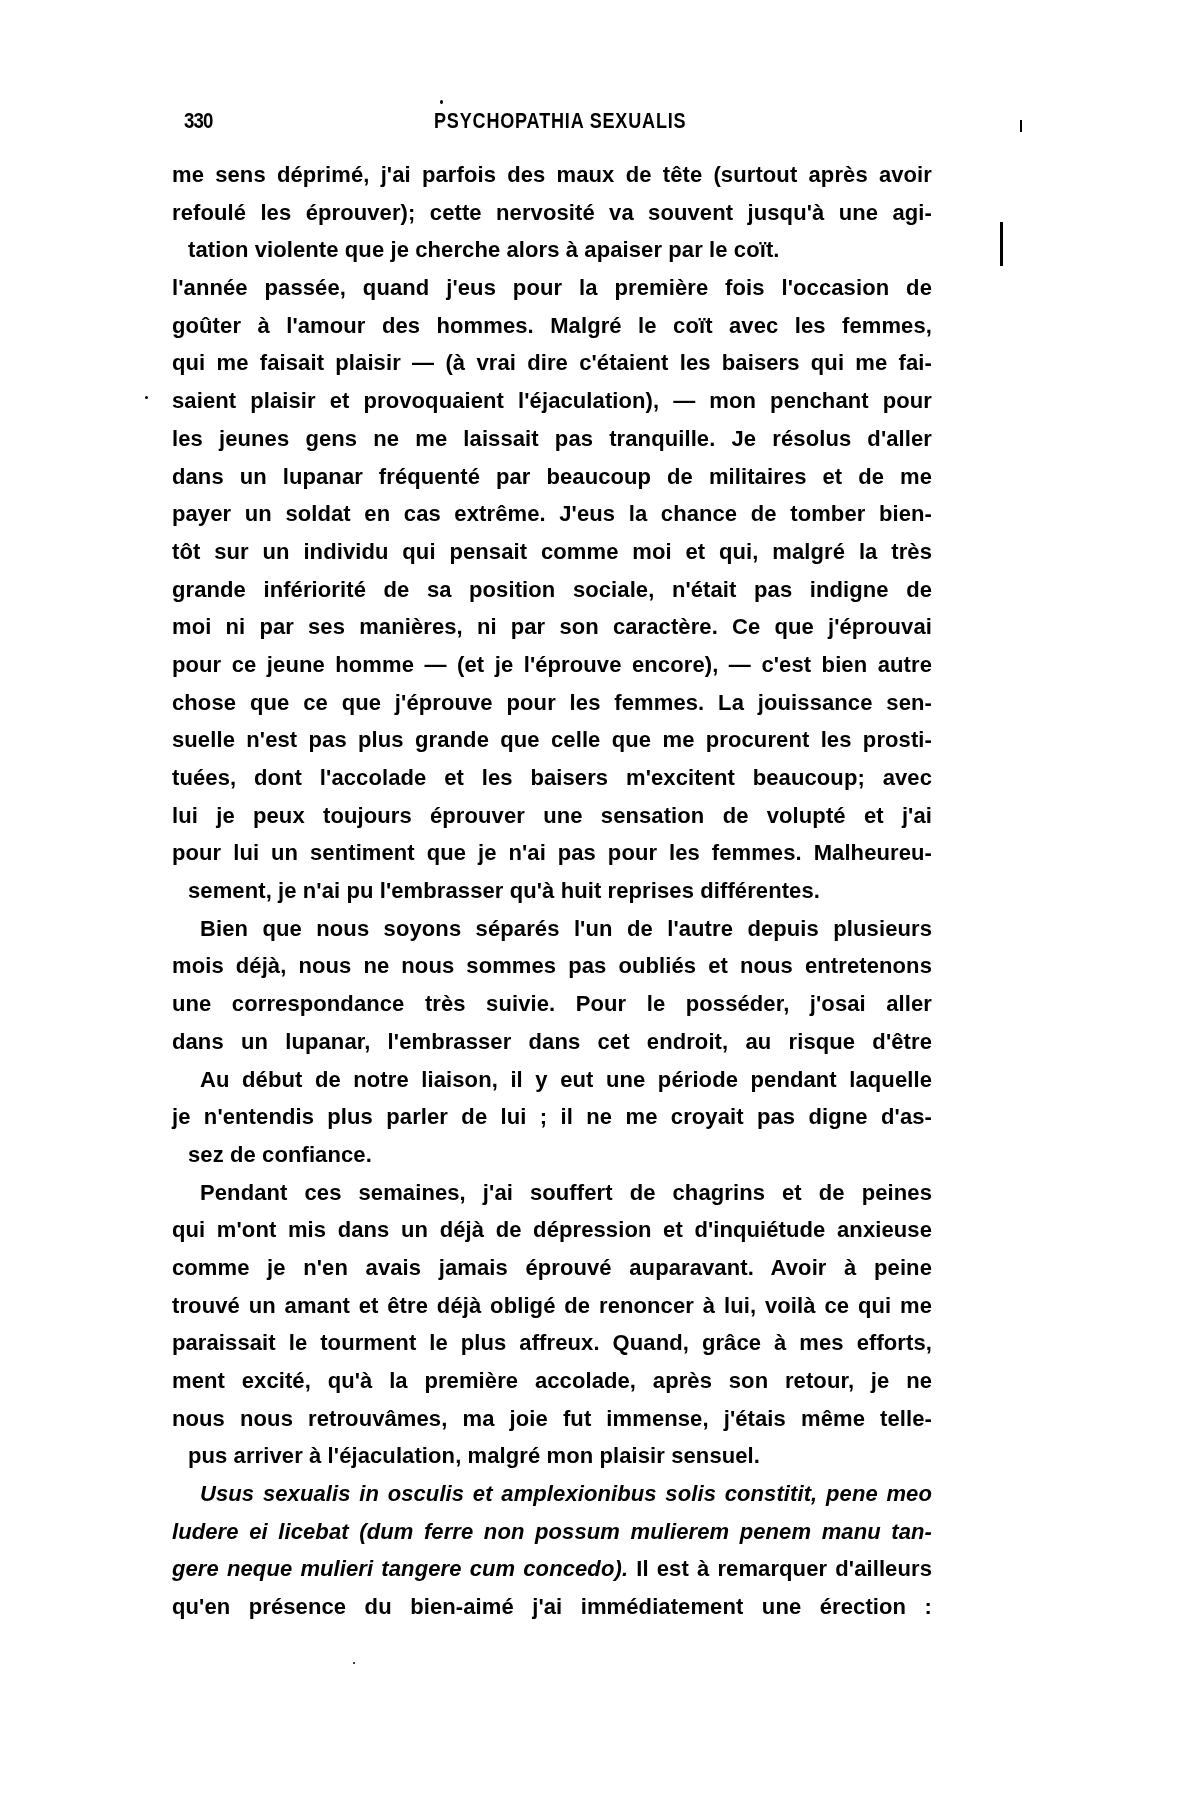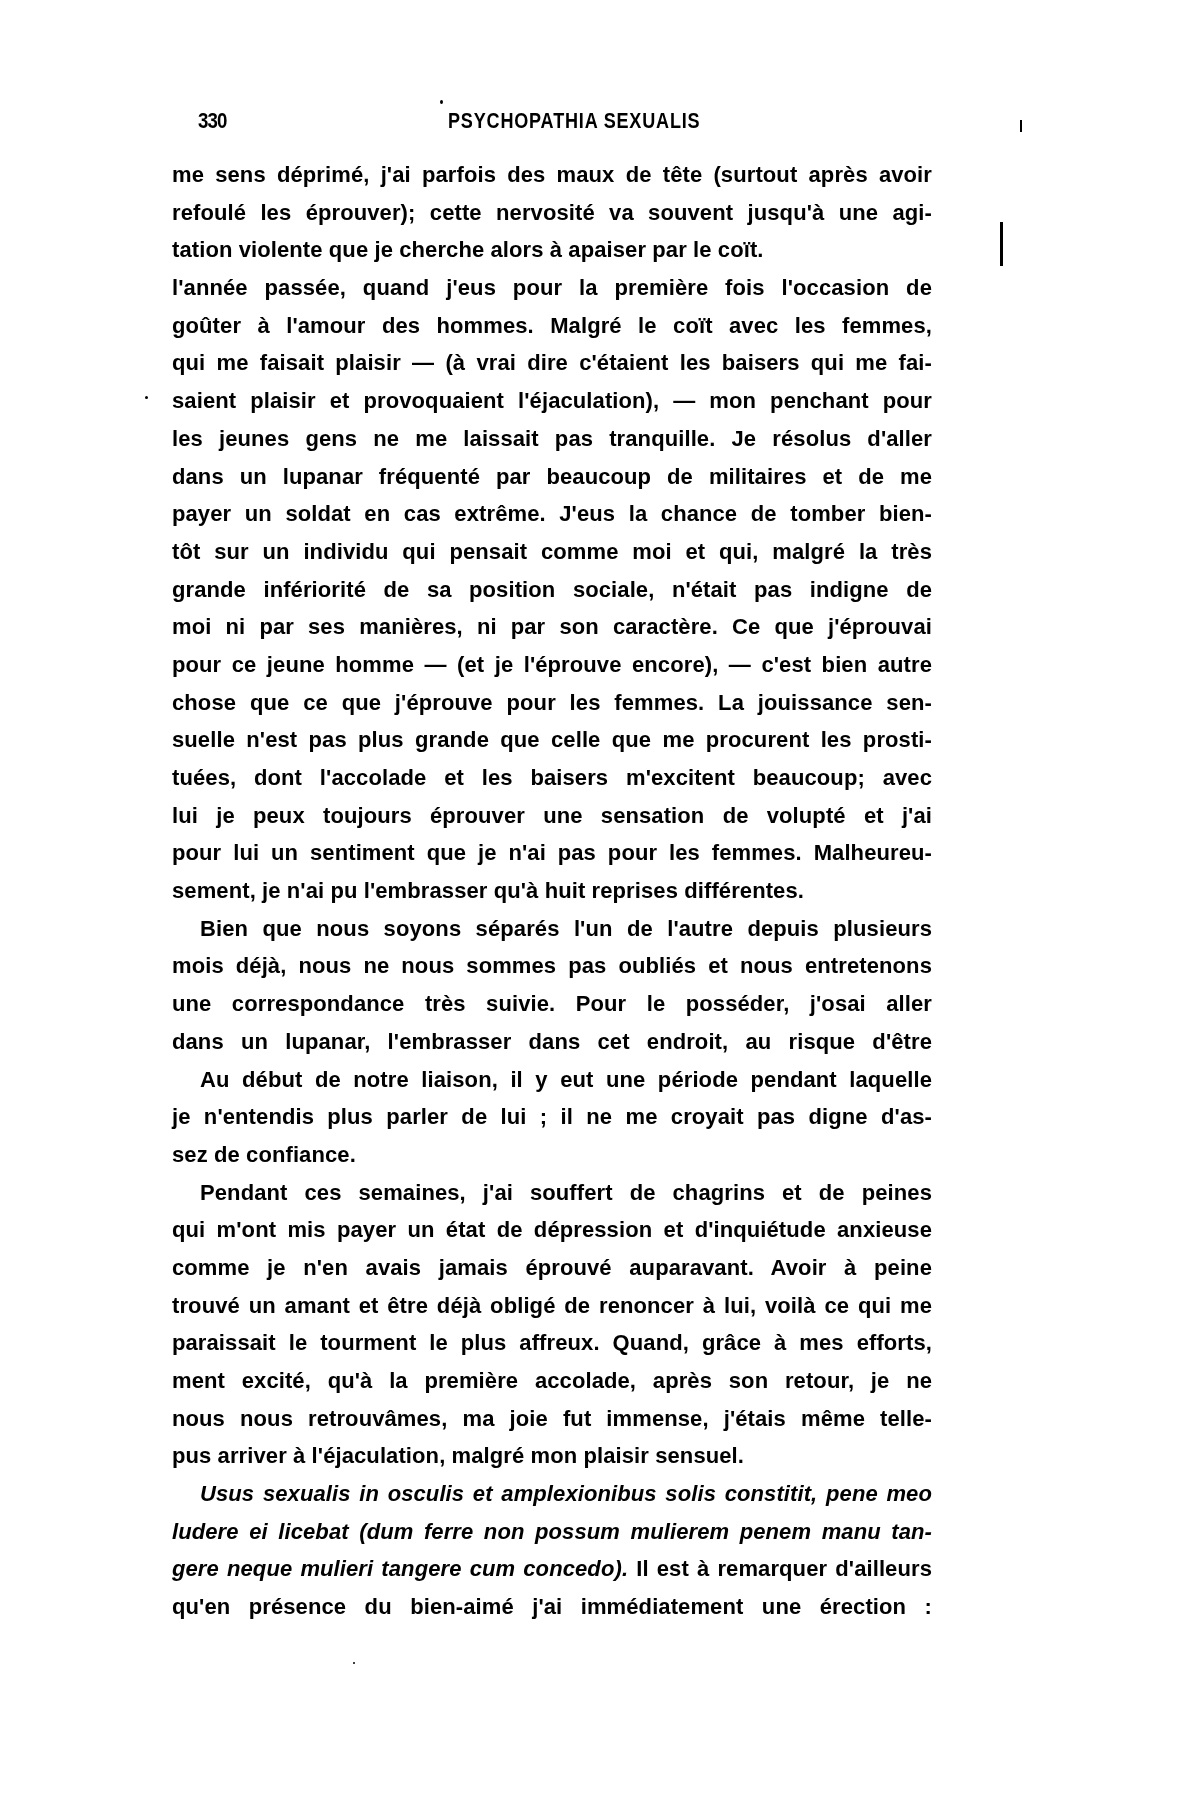--- a/index.html
+++ b/index.html
@@ -23,21 +23,21 @@
       background: #ffffff;
     }
     .speck {
       position: absolute;
       background: #000;
       border-radius: 50%;
     }
     .running-head {
       position: absolute;
       top: 108px;
-      left: 198px;
+      left: 184px;
       width: 740px;
       height: 30px;
     }
     .page-number {
       position: absolute;
       left: 0;
       top: 0;
       font-family: "Liberation Sans Narrow", "Liberation Sans", sans-serif;
       font-weight: bold;
       font-size: 22px;
@@ -84,20 +84,21 @@
       font-weight: bold;
       font-size: 22px;
       white-space: nowrap;
       text-align: justify;
       text-align-last: justify;
       letter-spacing: 0.1px;
       font-family: "Liberation Sans Narrow", "Liberation Sans", sans-serif;
     }
     .line.last {
       text-align-last: left;
+      margin-left: 16px;
     }
     .line.indent {
       padding-left: 28px;
     }
     .line.italic {
       font-style: italic;
     }
     .line .ital {
       font-style: italic;
     }
@@ -155,21 +156,21 @@
     </div>
 
     <div>
       <div class="line indent">Au début de notre liaison, il y eut une période pendant laquelle</div>
       <div class="line">je n'entendis plus parler de lui ; il ne me croyait pas digne d'as-</div>
       <div class="line last">sez de confiance.</div>
     </div>
 
     <div>
       <div class="line indent">Pendant ces semaines, j'ai souffert de chagrins et de peines</div>
-      <div class="line">qui m'ont mis payer un état de dépression et d'inquiétude anxieuse</div>
+      <div class="line">qui m'ont mis dans un déjà de dépression et d'inquiétude anxieuse</div>
       <div class="line">comme je n'en avais jamais éprouvé auparavant. Avoir à peine</div>
       <div class="line">trouvé un amant et être déjà obligé de renoncer à lui, voilà ce qui me</div>
       <div class="line">paraissait le tourment le plus affreux. Quand, grâce à mes efforts,</div>
       <div class="line">ment excité, qu'à la première accolade, après son retour, je ne</div>
       <div class="line">nous nous retrouvâmes, ma joie fut immense, j'étais même telle-</div>
       <div class="line last">pus arriver à l'éjaculation, malgré mon plaisir sensuel.</div>
     </div>
 
     <div>
       <div class="line indent italic">Usus sexualis in osculis et amplexionibus solis constitit, pene meo</div>

